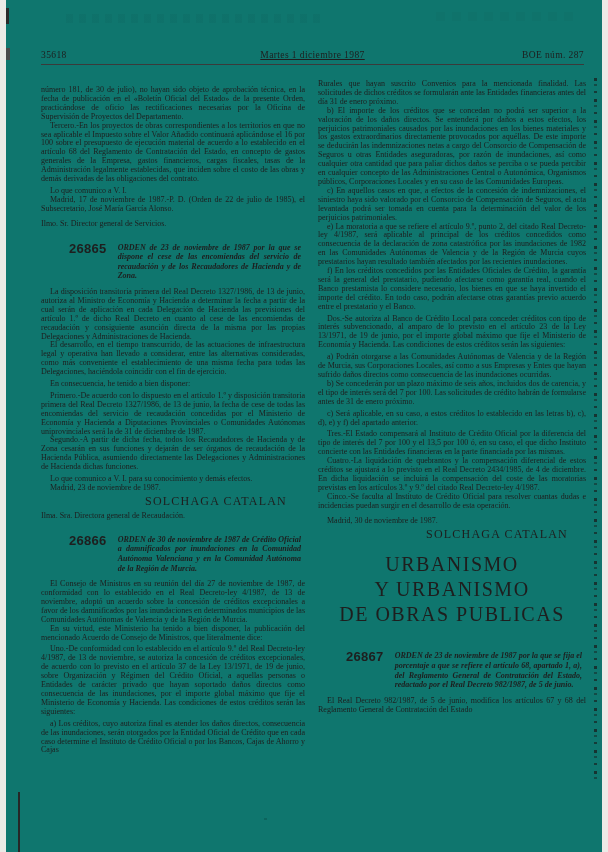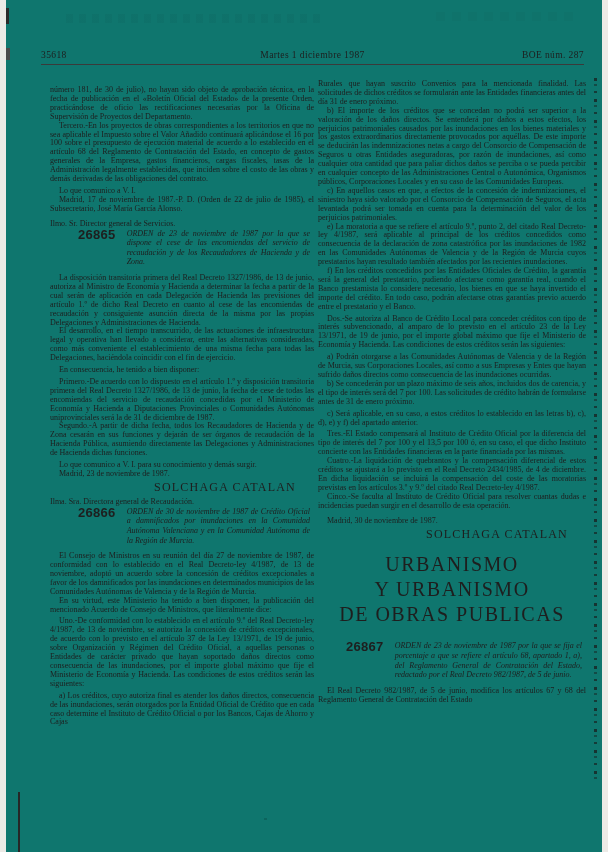--- a/index.html
+++ b/index.html
@@ -10,47 +10,48 @@
     color:#1e1e1e;
   }
   
   .header{
     position:absolute;left:35px;top:50px;width:543px;
     display:flex;justify-content:space-between;align-items:baseline;
     font-size:9.5px;letter-spacing:0.4px;
     border-bottom:1.4px solid #3a3a3a;padding-bottom:4px;
   }
   .header .h-left{width:120px;text-align:left;}
-  .header .h-center{flex:1;text-align:center;}
+  .header .h-center{flex:1;text-align:center;text-decoration:underline;}
   .header .h-right{width:120px;text-align:right;}
   
   .col{position:absolute;font-size:8px;line-height:8.9px;text-align:justify;}
-  .col-left{left:44px;top:86px;width:264px;}
+  .col-left{left:35px;top:86px;width:264px;}
   .col-right{left:312px;top:80px;width:268px;}
   p{margin:0;padding:0;}
   .p{text-indent:9px;text-align:justify;}
   .cont{text-indent:0;}
   .gap-sm{margin-top:3px;}
   .gap-md{margin-top:6px;}
   .sig{
     text-align:right;padding-right:18px;margin-top:4px;margin-bottom:2px;
     font-size:12px;letter-spacing:1.2px;
   }
   .addr{text-indent:0;margin-top:6px;text-align:left;}
   
-  .entry{}
+  .entry{margin-top:14px;}
   .entry-head{display:flex;gap:11px;padding-left:28px;margin-bottom:7px;}
   .entry-num{
     font-family:"Liberation Sans","DejaVu Sans",sans-serif;
     font-weight:700;font-size:13px;line-height:11px;letter-spacing:0.3px;
     flex:0 0 auto;
   }
   .entry-title{
     font-style:italic;font-size:8px;line-height:9.6px;text-align:justify;
     padding-right:4px;
+    font-weight:bold;
   }
   
   .ministry{
     margin-top:14px;margin-bottom:9px;text-align:center;
     font-size:20px;line-height:25px;letter-spacing:1.5px;
   }
   
   .artifact{position:absolute;}
   .edge-dashes{
     left:588px;top:78px;width:2.5px;height:702px;
@@ -97,21 +98,21 @@
     <div class="entry">
       <div class="entry-head">
         <span class="entry-num">26865</span>
         <span class="entry-title">ORDEN de 23 de noviembre de 1987 por la que se dispone el cese de las encomiendas del servicio de recaudación y de los Recaudadores de Hacienda y de Zona.</span>
       </div>
       <p class="p">La disposición transitoria primera del Real Decreto 1327/1986, de 13 de junio, autoriza al Ministro de Economía y Hacienda a determinar la fecha a partir de la cual serán de aplicación en cada Delegación de Hacienda las previsiones del artículo 1.º de dicho Real Decreto en cuanto al cese de las encomiendas de recaudación y consiguiente asunción directa de la misma por las propias Delegaciones y Administraciones de Hacienda.</p>
       <p class="p">El desarrollo, en el tiempo transcurrido, de las actuaciones de infraestructura legal y operativa han llevado a considerar, entre las alternativas consideradas, como más conveniente el establecimiento de una misma fecha para todas las Delegaciones, haciéndola coincidir con el fin de ejercicio.</p>
       <p class="p gap-sm">En consecuencia, he tenido a bien disponer:</p>
       <p class="p gap-sm">Primero.-De acuerdo con lo dispuesto en el artículo 1.º y disposición transitoria primera del Real Decreto 1327/1986, de 13 de junio, la fecha de cese de todas las encomiendas del servicio de recaudación concedidas por el Ministerio de Economía y Hacienda a Diputaciones Provinciales o Comunidades Autónomas uniprovinciales será la de 31 de diciembre de 1987.</p>
       <p class="p">Segundo.-A partir de dicha fecha, todos los Recaudadores de Hacienda y de Zona cesarán en sus funciones y dejarán de ser órganos de recaudación de la Hacienda Pública, asumiendo directamente las Delegaciones y Administraciones de Hacienda dichas funciones.</p>
-      <p class="p gap-sm">Lo que comunico a V. I. para su conocimiento y demás surgir.</p>
+      <p class="p gap-sm">Lo que comunico a V. I. para su conocimiento y demás efectos.</p>
       <p class="p">Madrid, 23 de noviembre de 1987.</p>
       <p class="sig">SOLCHAGA CATALAN</p>
       <p class="addr">Ilma. Sra. Directora general de Recaudación.</p>
     </div>
 
     <div class="entry">
       <div class="entry-head">
         <span class="entry-num">26866</span>
         <span class="entry-title">ORDEN de 30 de noviembre de 1987 de Crédito Oficial a damnificados por inundaciones en la Comunidad Autónoma Valenciana y en la Comunidad Autónoma de la Región de Murcia.</span>
       </div>
@@ -137,21 +138,21 @@
     <p class="p">Cinco.-Se faculta al Instituto de Crédito Oficial para resolver cuantas dudas e incidencias puedan surgir en el desarrollo de esta operación.</p>
     <p class="p gap-md">Madrid, 30 de noviembre de 1987.</p>
     <p class="sig">SOLCHAGA CATALAN</p>
 
     <div class="ministry">
       <div>URBANISMO</div>
       <div>Y URBANISMO</div>
       <div>DE OBRAS PUBLICAS</div>
     </div>
 
-    <div class="entry" style="margin-top:14px;">
+    <div class="entry" style="margin-top:24px;">
       <div class="entry-head">
         <span class="entry-num">26867</span>
         <span class="entry-title">ORDEN de 23 de noviembre de 1987 por la que se fija el porcentaje a que se refiere el artículo 68, apartado 1, a), del Reglamento General de Contratación del Estado, redactado por el Real Decreto 982/1987, de 5 de junio.</span>
       </div>
       <p class="p">El Real Decreto 982/1987, de 5 de junio, modifica los artículos 67 y 68 del Reglamento General de Contratación del Estado</p>
     </div>
   </div>
 
   <div class="artifact edge-dashes"></div>
   <div class="artifact edge-mark-top"></div>

